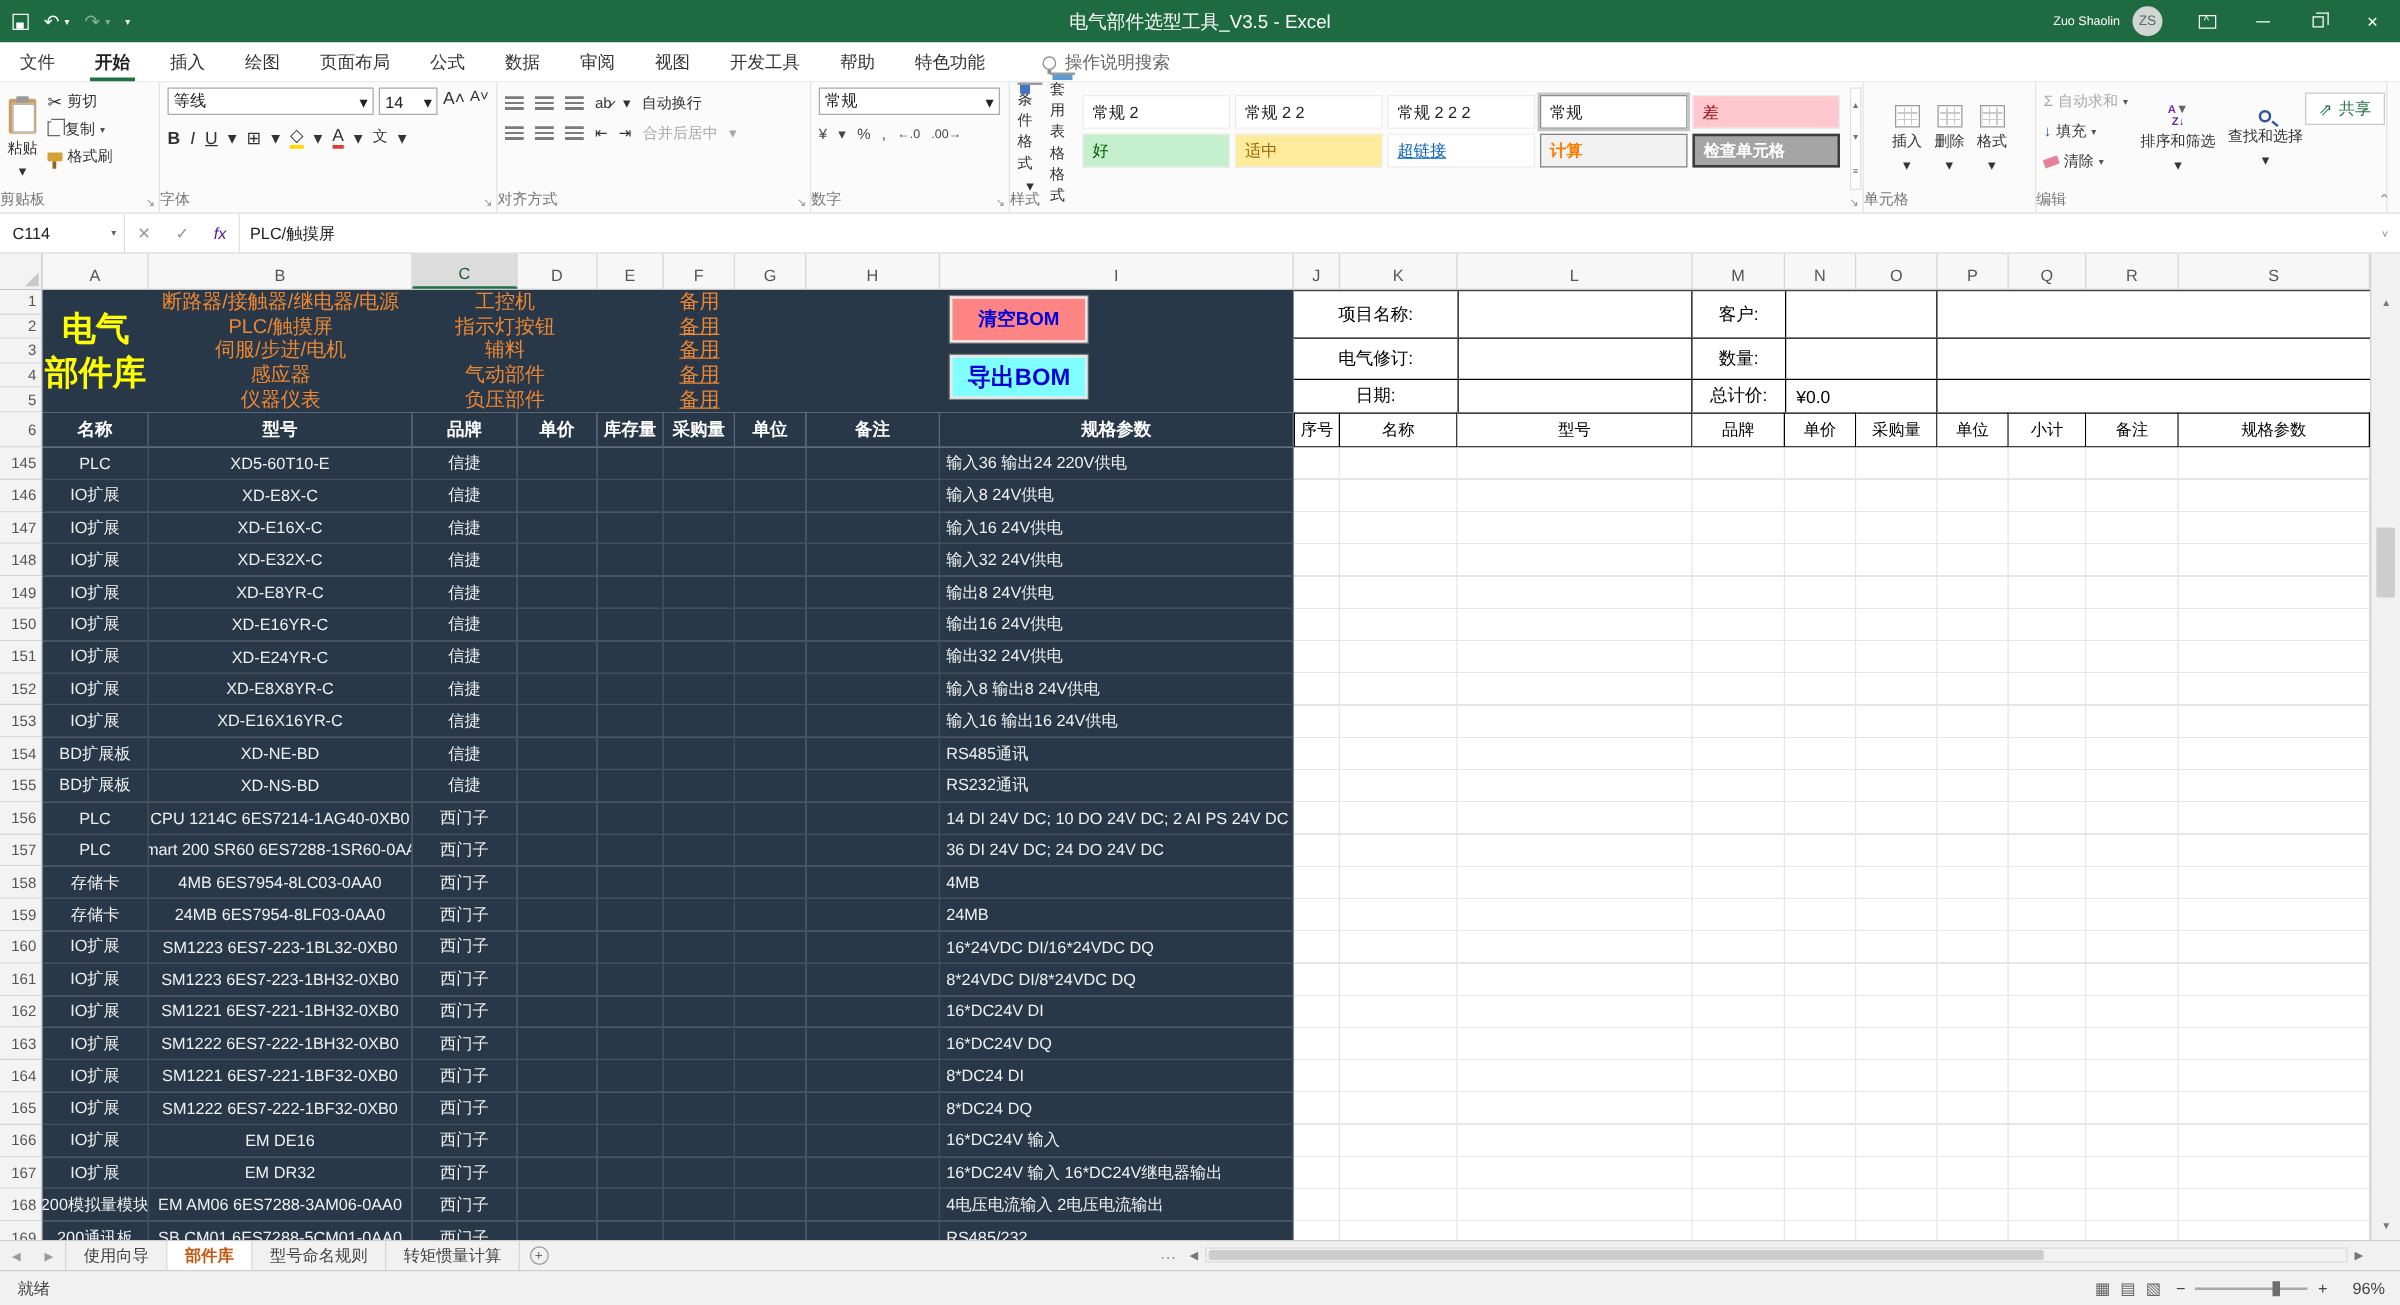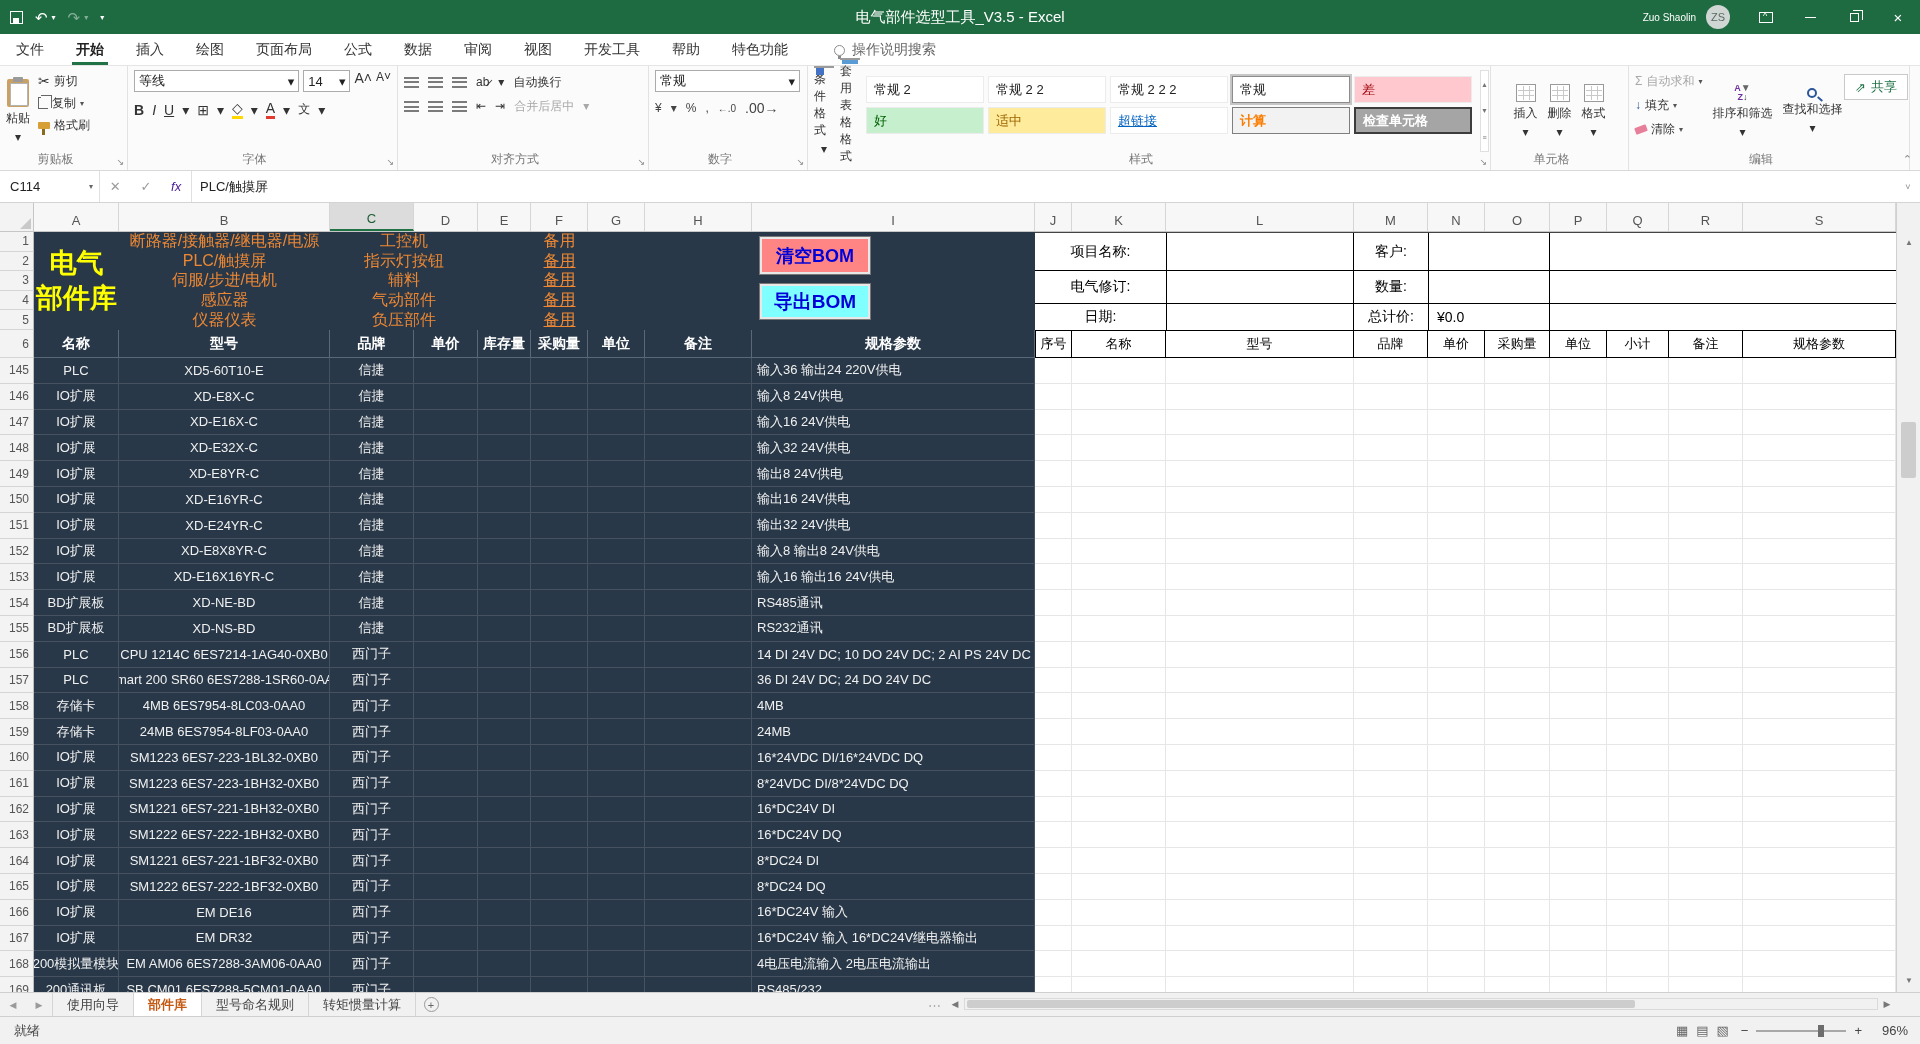--- a/index.html
+++ b/index.html
@@ -30,21 +30,21 @@
   .rtab { padding:6px 16px; font-size:14px; color:#333; position:relative; }
   .rtab.active { font-weight:bold; color:#222; }
   .rtab.active:after { content:""; position:absolute; left:12px; right:12px; bottom:0; height:3px; background:#217346; }
   .searchbox { display:flex; align-items:center; gap:7px; margin-left:30px; padding-bottom:6px; color:#666; font-size:14px; }
   .ic-bulb { width:11px; height:11px; border:1.5px solid #8a8a8a; border-radius:50%; position:relative; display:inline-block; }
   .ic-bulb:after { content:""; position:absolute; left:2.5px; bottom:-4px; width:3px; height:3px; background:#8a8a8a; }
 
   
   .ribbon { position:absolute; left:0; top:66px; width:100%; height:105px; background:#fbfbfb; border-bottom:1px solid #d8d8d8; display:flex; }
   .grp { position:relative; height:100%; border-right:1px solid #e2e2e2; padding:4px 6px 18px 6px; }
-  .grp-label { position:absolute; left:0; right:16px; bottom:2px; text-align:center; font-size:12px; color:#777; }
+  .grp-label { position:absolute; left:0; right:16px; bottom:2px; text-align:left; font-size:12px; color:#777; }
   .launcher { position:absolute; right:3px; bottom:3px; font-size:9px; color:#888; }
   .rbtn { display:flex; flex-direction:column; align-items:center; justify-content:center; font-size:12px; color:#333; gap:3px; }
   .rsm { display:flex; align-items:center; gap:4px; font-size:12px; color:#333; height:22px; }
   .rsm .caret2 { font-size:8px; color:#555; }
   .icbox { font-size:14px; line-height:1; }
   .g-clip { width:128px; display:flex; gap:8px; }
   .paste-ic { width:22px; height:28px; background:#c9a165; border-radius:2px; position:relative; }
   .paste-ic:before { content:""; position:absolute; left:3px; top:4px; width:16px; height:21px; background:#fff; border:1px solid #b4b4b4; }
   .paste-ic:after { content:""; position:absolute; left:6px; top:-2px; width:10px; height:5px; background:#9a9a9a; border-radius:1px; }
   .ic-copy { width:10px; height:12px; border:1px solid #666; position:relative; display:inline-block; }
@@ -118,21 +118,21 @@
   .frz { position:absolute; left:34px; top:232px; width:1001px; height:98px; background:#283848; }
   .frz-row { display:flex; height:19.6px; align-items:center; }
   .frz .ca { width:85px; } .frz .cb { width:211px; text-align:center; } .frz .ccd { width:148px; text-align:center; }
   .frz .ce { width:53px; } .frz .cf { width:57px; text-align:center; }
   .frz-row span { color:#ED8733; font-size:16px; }
   .frz-row.u .cf { text-decoration:underline; }
   .lib-title { position:absolute; left:34px; top:232px; width:85px; height:98px; display:flex; flex-direction:column; align-items:center; justify-content:center; color:#ffff00; font-size:27px; font-weight:bold; line-height:1.3; }
 
   
   .xlbtn { position:absolute; display:flex; align-items:center; justify-content:center; color:#0000d8; font-weight:bold; cursor:pointer; }
-  .btn-clear { left:760px; top:237px; width:110px; height:37px; background:#FF8585; border:2px solid #e8e8e8; box-shadow:0 0 0 1px #777; font-size:18px; }
+  .btn-clear { left:760px; top:237px; width:110px; height:37px; background:#FF8585; border:2px solid #e8e8e8; box-shadow:0 0 0 1px #777; font-size:15px; }
   .btn-export { left:760px; top:284px; width:110px; height:35px; background:#7FFFFF; border:2px solid #e8e8e8; box-shadow:0 0 0 1px #777; font-size:19px; }
   .btn-out { left:875px; top:234px; width:151px; height:87px; background:#00E800; border:2px solid #d9d9d9; box-shadow:0 0 0 2px #555; font-size:22px; }
 
   
   .form { position:absolute; left:1035px; top:232px; width:861px; height:98px; background:#fff; border-top:1px solid #444; font-size:14px; color:#000; }
   .form-row { display:flex; border-bottom:1px solid #000; align-items:stretch; }
   .fr1 { height:38px; } .fr2 { height:33px; } .fr3 { height:26px; border-bottom:none; }
   .fcell { display:flex; align-items:center; justify-content:center; }
   .f-lab1 { width:131px; } .f-val1 { width:188px; border-left:1px solid #000; border-right:1px solid #000; }
   .f-lab2 { width:74px; } .f-val2 { width:122px; border-left:1px solid #000; border-right:1px solid #000; }
@@ -327,21 +327,21 @@
       <div class="combo" style="width:145px;">
           <span>常规</span>
           <span class="caret2">▾</span>
         </div>
       <div class="numicons">
         <span>¥</span>
           <span class="caret2">▾</span>
         <span>%</span>
         <span>,</span>
         <span style="font-size:10px;">←.0</span>
-        <span style="font-size:14px;">.00→</span>
+        <span style="font-size:10px;">.00→</span>
       </div>
       <div class="grp-label">数字</div>
       <span class="launcher">↘</span>
     </div>
 
     <div class="grp g-styles">
       <div class="rbtn stbtn">
         <span class="mini-grid mg-cf"></span>
         <span>条件格式</span>
         <span class="caret2">▾</span>

